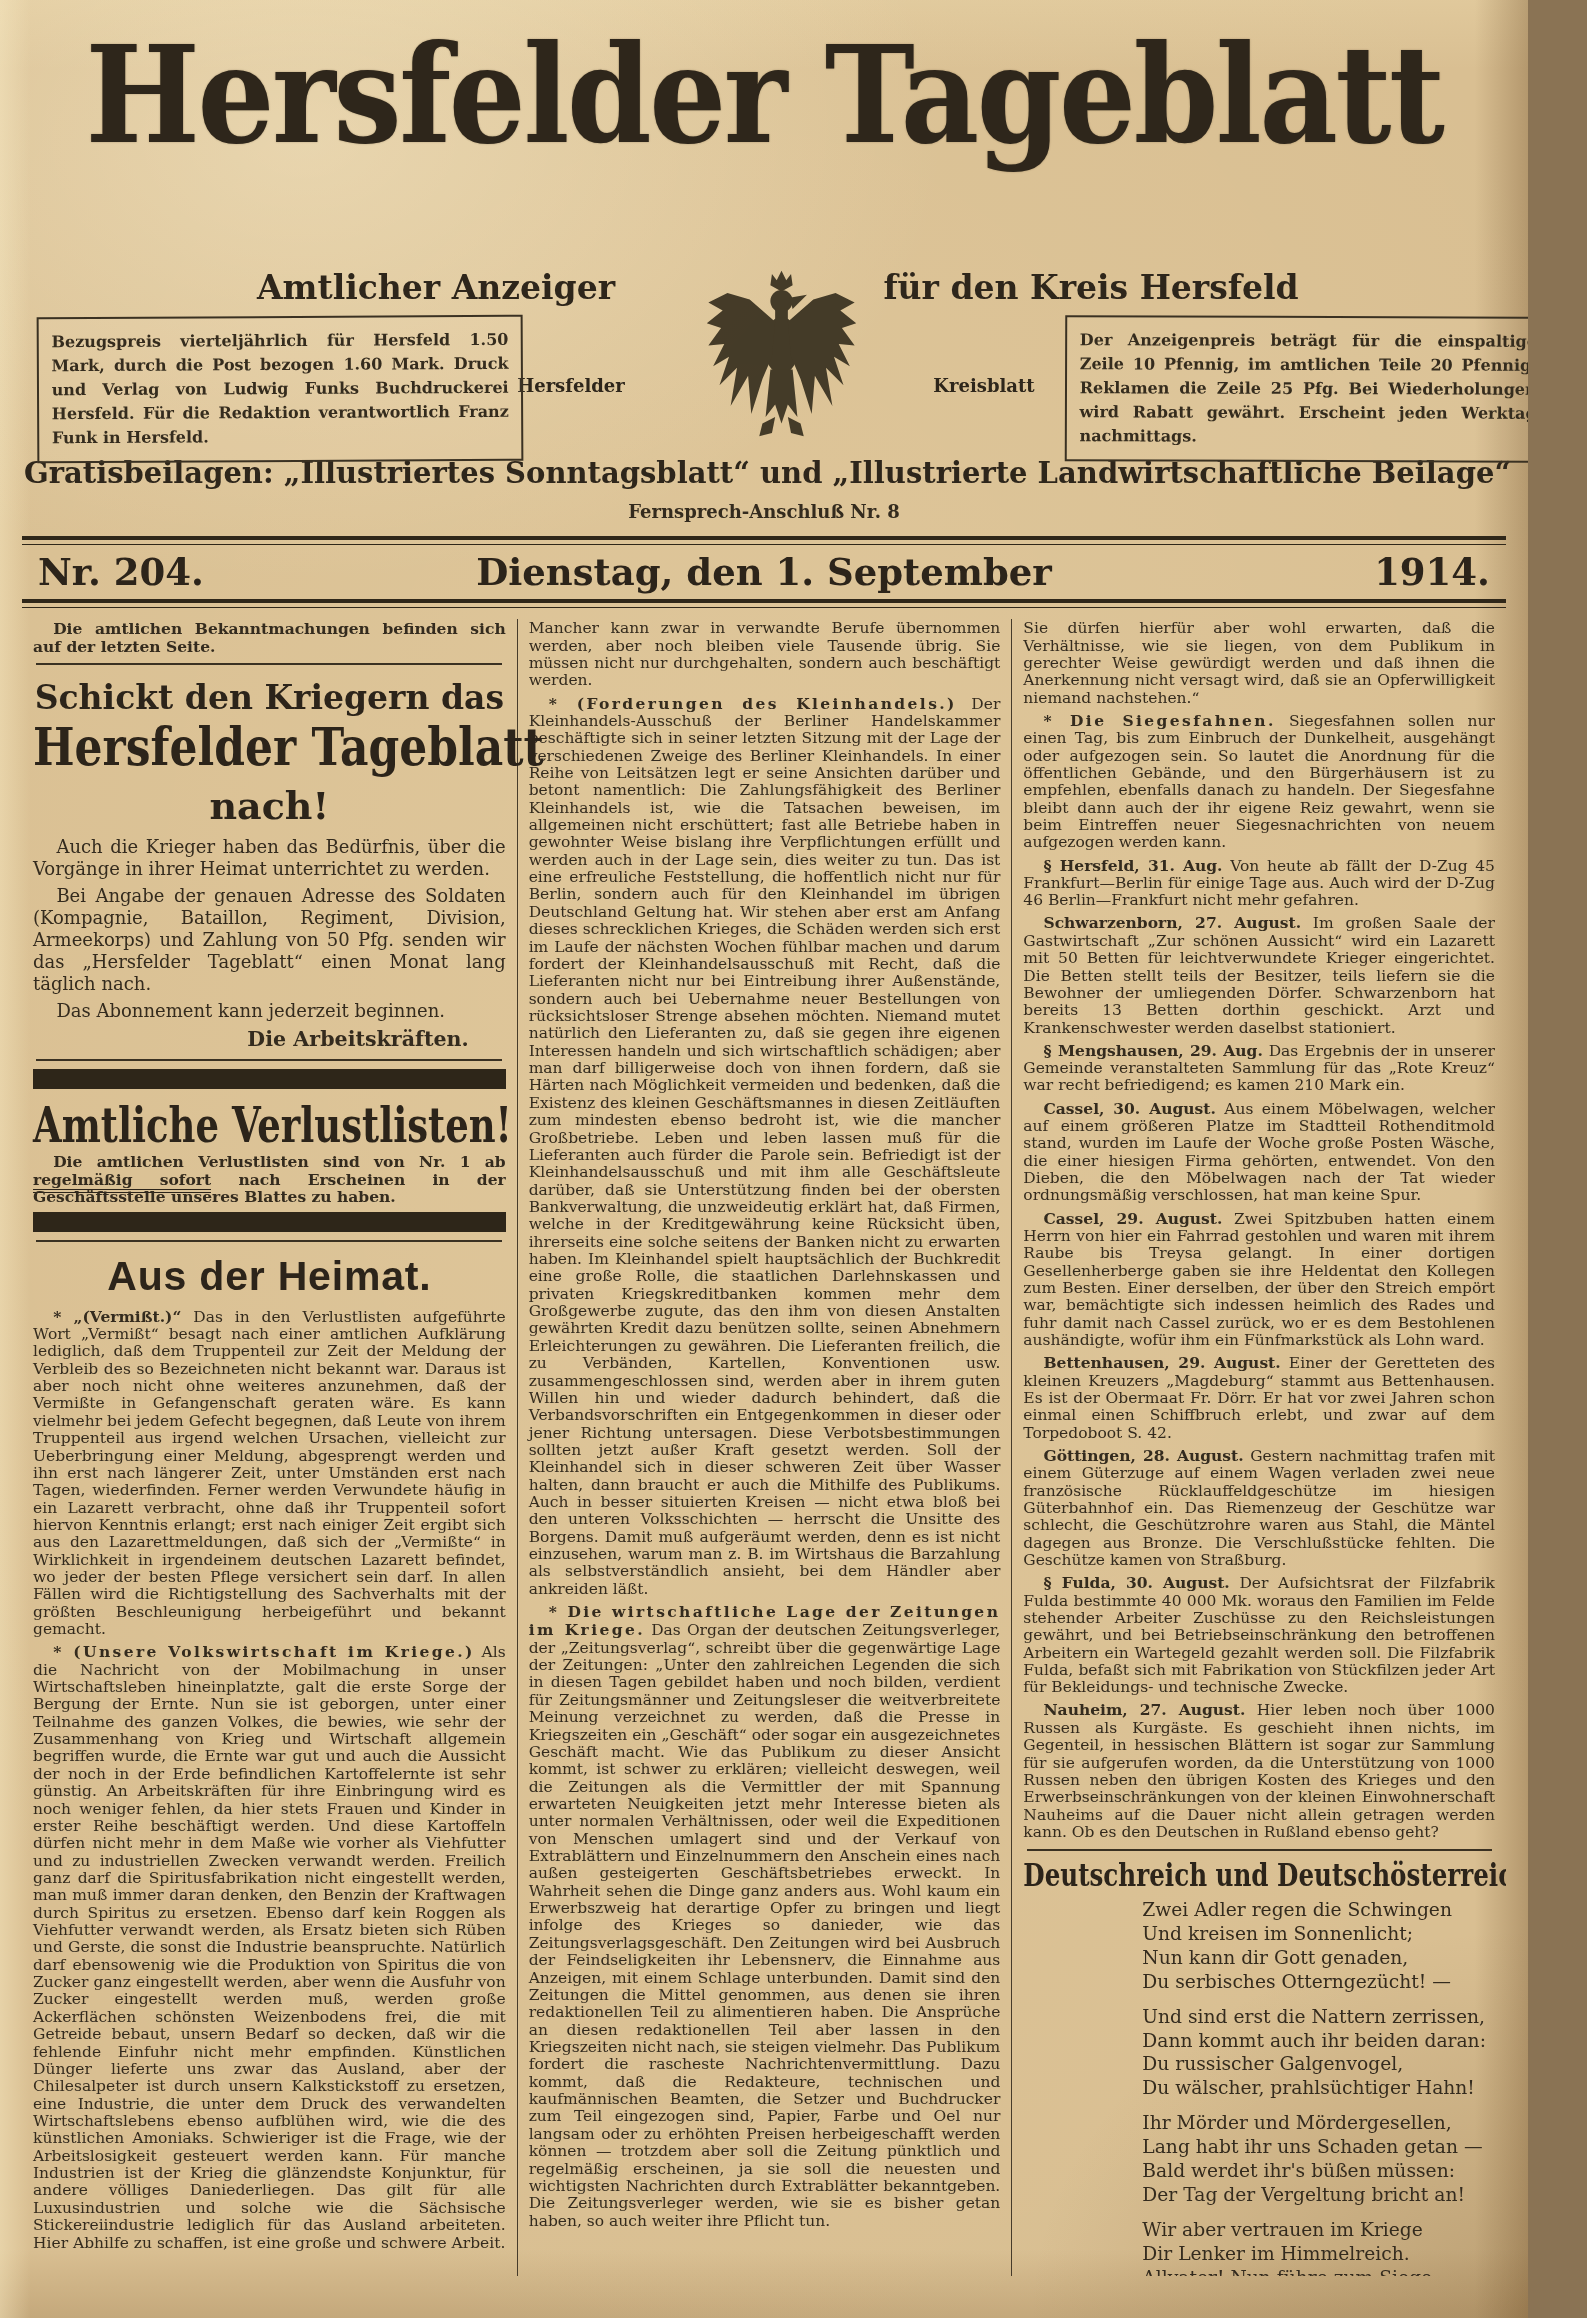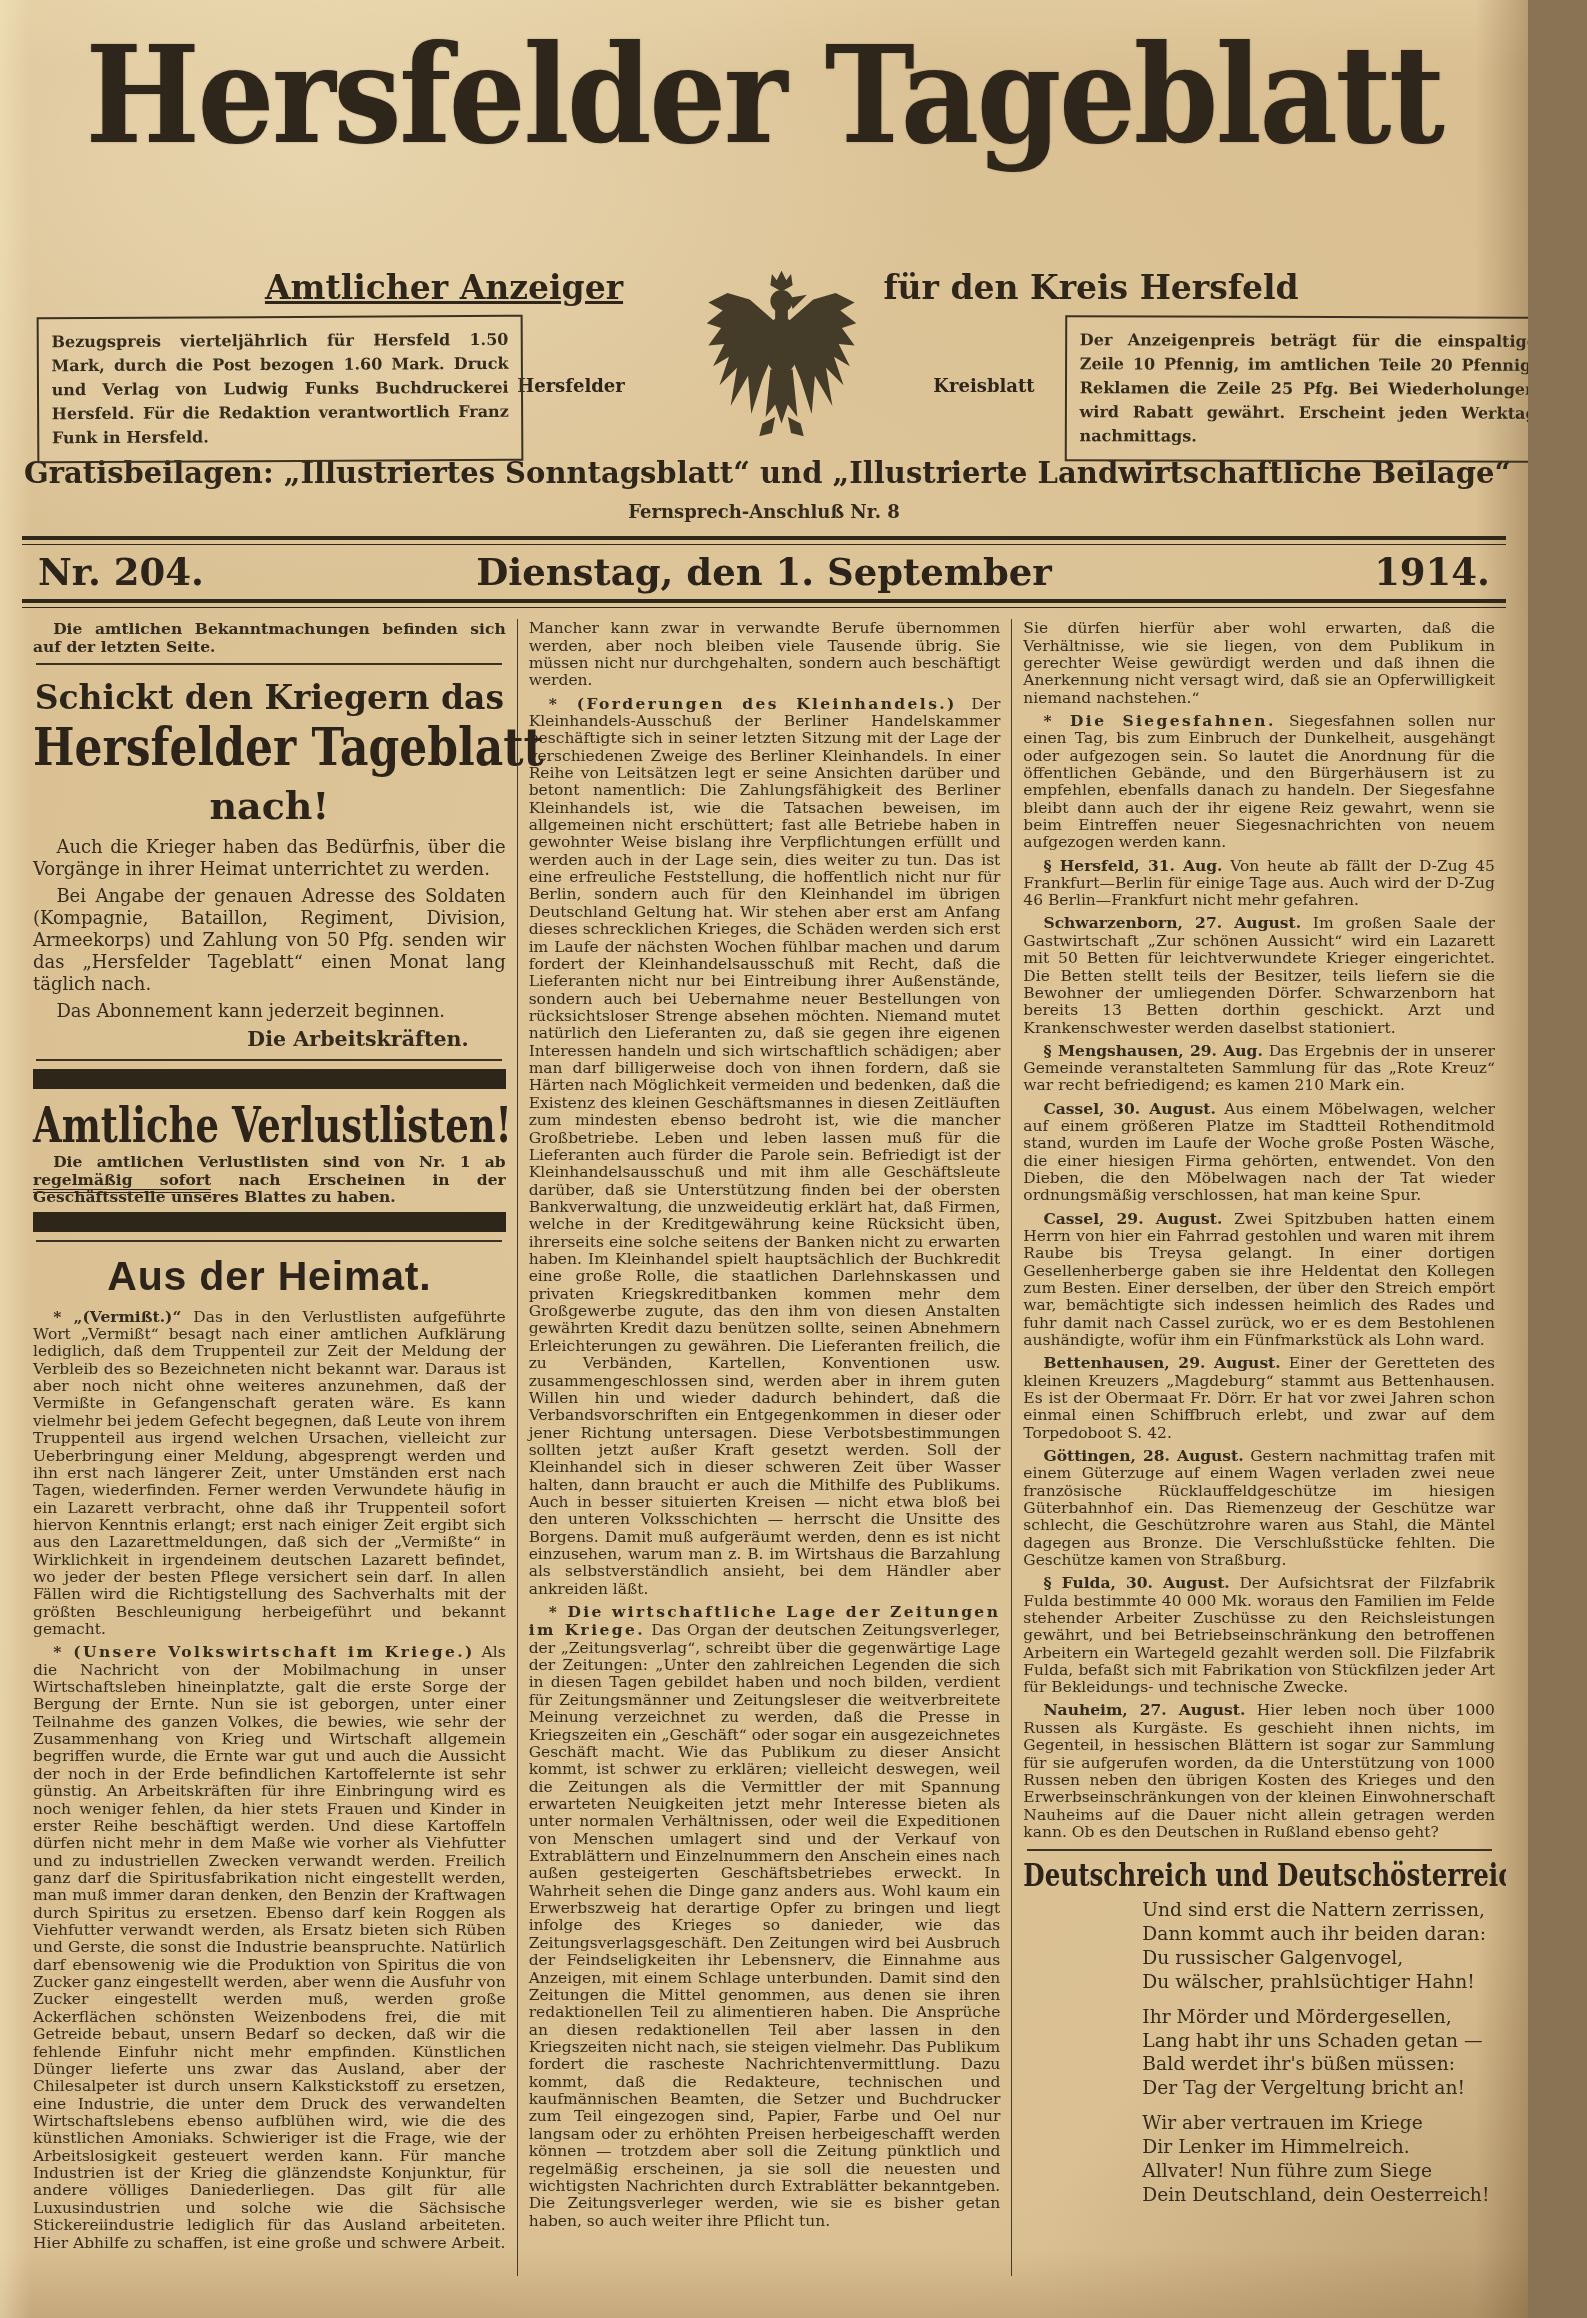--- a/index.html
+++ b/index.html
@@ -18,21 +18,21 @@
   }
   
   .hdr{position:relative;height:451px;}
   .masthead{
     position:absolute;top:14.3px;left:0;width:100%;margin:0;text-align:center;
     font-size:121px;font-weight:bold;letter-spacing:-2.4px;white-space:nowrap;
     transform:scaleY(1.12);transform-origin:top center;color:#2e261b;
     text-shadow:0 0 1.6px rgba(70,55,30,.45);
   }
   .sub-l,.sub-r{position:absolute;top:268px;width:476px;text-align:center;font-size:33px;font-weight:bold;color:#2e261b;}
-  .sub-l{left:206px;text-decoration:underline;} .sub-r{left:853px;}
+  .sub-l{left:198px;} .sub-r{left:853px;}
   .eagle{position:absolute;left:702px;top:256px;width:159px;height:195px;}
   .name-l,.name-r{position:absolute;top:375px;width:206px;text-align:center;font-size:18px;font-weight:bold;color:#2e261b;}
   .name-l{left:468px;} .name-r{left:881px;}
   .infobox{
     position:absolute;top:316px;width:457px;border:2.4px solid #3a3122;padding:11px 12.7px;
     font-size:16px;font-weight:bold;text-align:justify;line-height:1.5;color:#352c1e;
     background:rgba(255,245,215,.07);
   }
   .box-l{left:37px;transform:rotate(-.3deg);} .box-r{left:1065px;transform:rotate(.2deg);}
   
@@ -150,20 +150,24 @@
       <p><span class="lead">Schwarzenborn, 27. August.</span> <span>Im großen Saale der Gastwirtschaft „Zur schönen Aussicht“ wird ein Lazarett mit 50 Betten für leichtverwundete Krieger eingerichtet. Die Betten stellt teils der Besitzer, teils liefern sie die Bewohner der umliegenden Dörfer. Schwarzenborn hat bereits 13 Betten dorthin geschickt. Arzt und Krankenschwester werden daselbst stationiert.</span></p>
       <p><span class="lead">§ Mengshausen, 29. Aug.</span> <span>Das Ergebnis der in unserer Gemeinde veranstalteten Sammlung für das „Rote Kreuz“ war recht befriedigend; es kamen 210 Mark ein.</span></p>
       <p><span class="lead">Cassel, 30. August.</span> <span>Aus einem Möbelwagen, welcher auf einem größeren Platze im Stadtteil Rothenditmold stand, wurden im Laufe der Woche große Posten Wäsche, die einer hiesigen Firma gehörten, entwendet. Von den Dieben, die den Möbelwagen nach der Tat wieder ordnungsmäßig verschlossen, hat man keine Spur.</span></p>
       <p><span class="lead">Cassel, 29. August.</span> <span>Zwei Spitzbuben hatten einem Herrn von hier ein Fahrrad gestohlen und waren mit ihrem Raube bis Treysa gelangt. In einer dortigen Gesellenherberge gaben sie ihre Heldentat den Kollegen zum Besten. Einer derselben, der über den Streich empört war, bemächtigte sich indessen heimlich des Rades und fuhr damit nach Cassel zurück, wo er es dem Bestohlenen aushändigte, wofür ihm ein Fünfmarkstück als Lohn ward.</span></p>
       <p><span class="lead">Bettenhausen, 29. August.</span> <span>Einer der Geretteten des kleinen Kreuzers „Magdeburg“ stammt aus Bettenhausen. Es ist der Obermaat Fr. Dörr. Er hat vor zwei Jahren schon einmal einen Schiffbruch erlebt, und zwar auf dem Torpedoboot S. 42.</span></p>
       <p><span class="lead">Göttingen, 28. August.</span> <span>Gestern nachmittag trafen mit einem Güterzuge auf einem Wagen verladen zwei neue französische Rücklauffeldgeschütze im hiesigen Güterbahnhof ein. Das Riemenzeug der Geschütze war schlecht, die Geschützrohre waren aus Stahl, die Mäntel dagegen aus Bronze. Die Verschlußstücke fehlten. Die Geschütze kamen von Straßburg.</span></p>
       <p><span class="lead">§ Fulda, 30. August.</span> <span>Der Aufsichtsrat der Filzfabrik Fulda bestimmte 40 000 Mk. woraus den Familien im Felde stehender Arbeiter Zuschüsse zu den Reichsleistungen gewährt, und bei Betriebseinschränkung den betroffenen Arbeitern ein Wartegeld gezahlt werden soll. Die Filzfabrik Fulda, befaßt sich mit Fabrikation von Stückfilzen jeder Art für Bekleidungs- und technische Zwecke.</span></p>
       <p><span class="lead">Nauheim, 27. August.</span> <span>Hier leben noch über 1000 Russen als Kurgäste. Es geschieht ihnen nichts, im Gegenteil, in hessischen Blättern ist sogar zur Sammlung für sie aufgerufen worden, da die Unterstützung von 1000 Russen neben den übrigen Kosten des Krieges und den Erwerbseinschränkungen von der kleinen Einwohnerschaft Nauheims auf die Dauer nicht allein getragen werden kann. Ob es den Deutschen in Rußland ebenso geht?</span></p>
       <hr class="colrule">
       <h3 class="poem-title">Deutschreich und Deutschösterreich.</h3>
+      <div class="stanza">Zwei Adler regen die Schwingen
+Und kreisen im Sonnenlicht;
+Nun kann dir Gott genaden,
+Du serbisches Otterngezücht! —</div>
       <div class="stanza">Und sind erst die Nattern zerrissen,
 Dann kommt auch ihr beiden daran:
 Du russischer Galgenvogel,
 Du wälscher, prahlsüchtiger Hahn!</div>
       <div class="stanza">Ihr Mörder und Mördergesellen,
 Lang habt ihr uns Schaden getan —
 Bald werdet ihr's büßen müssen:
 Der Tag der Vergeltung bricht an!</div>
       <div class="stanza">Wir aber vertrauen im Kriege
 Dir Lenker im Himmelreich.

